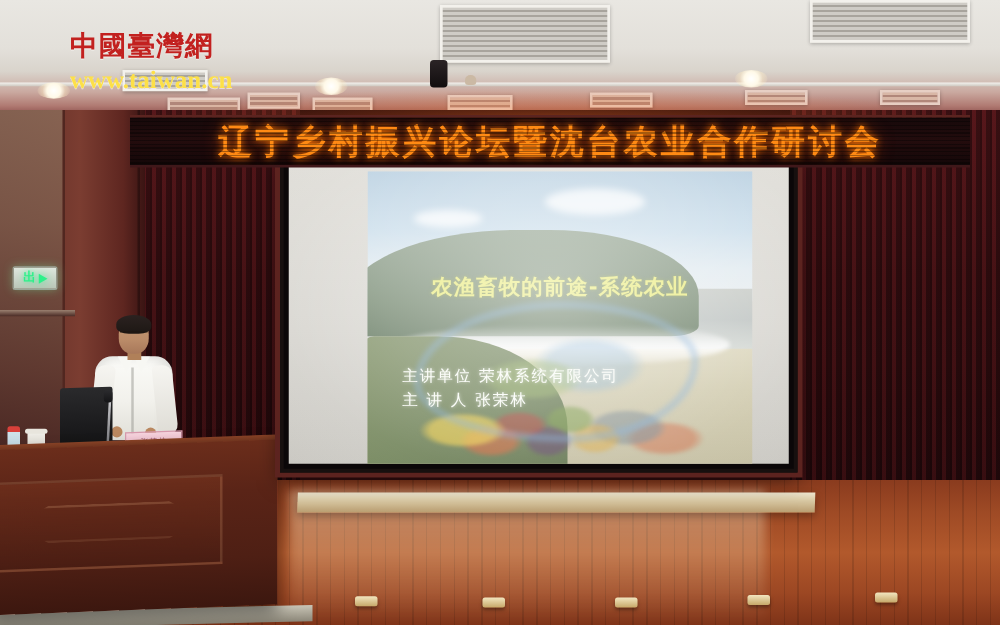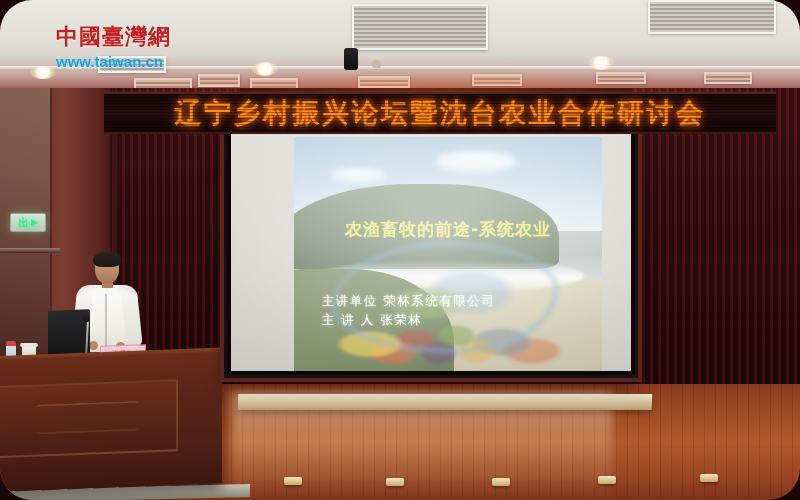--- a/index.html
+++ b/index.html
@@ -1,21 +1,21 @@
 <!DOCTYPE html>
 <html><head>
 <meta charset="utf-8">
 <style>
   * { margin:0; padding:0; box-sizing:border-box; }
   body {
     width:800px; height:500px; overflow:hidden;
     font-family:"Liberation Sans", sans-serif;
     background:#1a0608;
   }
-  #scene { position:relative; width:800px; height:500px; overflow:hidden;border-radius:32px; }
+  #scene { position:relative; width:800px; height:500px; overflow:hidden; }
 
   
   .ceiling {
     position:absolute; left:0; top:0; width:800px; height:92px;
     background:linear-gradient(180deg,#e9e7e2 0%,#e3e0da 42%,#d9d4cc 62%,#caa9a0 80%,#b07a72 92%,#8d4f4c 100%);
   }
   .ceiling-seam {
     position:absolute; left:0; width:800px; height:3px;
     background:linear-gradient(180deg,#f4f2ee,#cdc8c0);
   }
@@ -43,22 +43,22 @@
   }
 
   
   .watermark { position:absolute; left:56px; top:22px; z-index:40; user-select:none; }
   .wm-cn {
     font-family:"DejaVu Sans", sans-serif; font-size:22px; font-weight:bold;
     color:#c2211f; letter-spacing:1px;
     text-shadow:0 1px 0 rgba(255,255,255,.55);
   }
   .wm-url {
-    font-family:Liberation Sans, sans-serif; font-size:15px; font-weight:bold;
-    color:#0ea5e9; letter-spacing:0px; margin-top:1px;
+    font-family:Liberation Serif, serif; font-size:20px; font-weight:bold;
+    color:#fde047; letter-spacing:0px; margin-top:1px;
     text-shadow:0 1px 0 rgba(255,255,255,.55);
   }
 
   
   .wall-back {
     position:absolute; left:0; top:88px; width:800px; height:300px;
     background:linear-gradient(180deg,#4b1414 0%,#3b1011 35%,#330d0f 100%);
   }
   .curtain {
     position:absolute; top:88px; height:300px;

